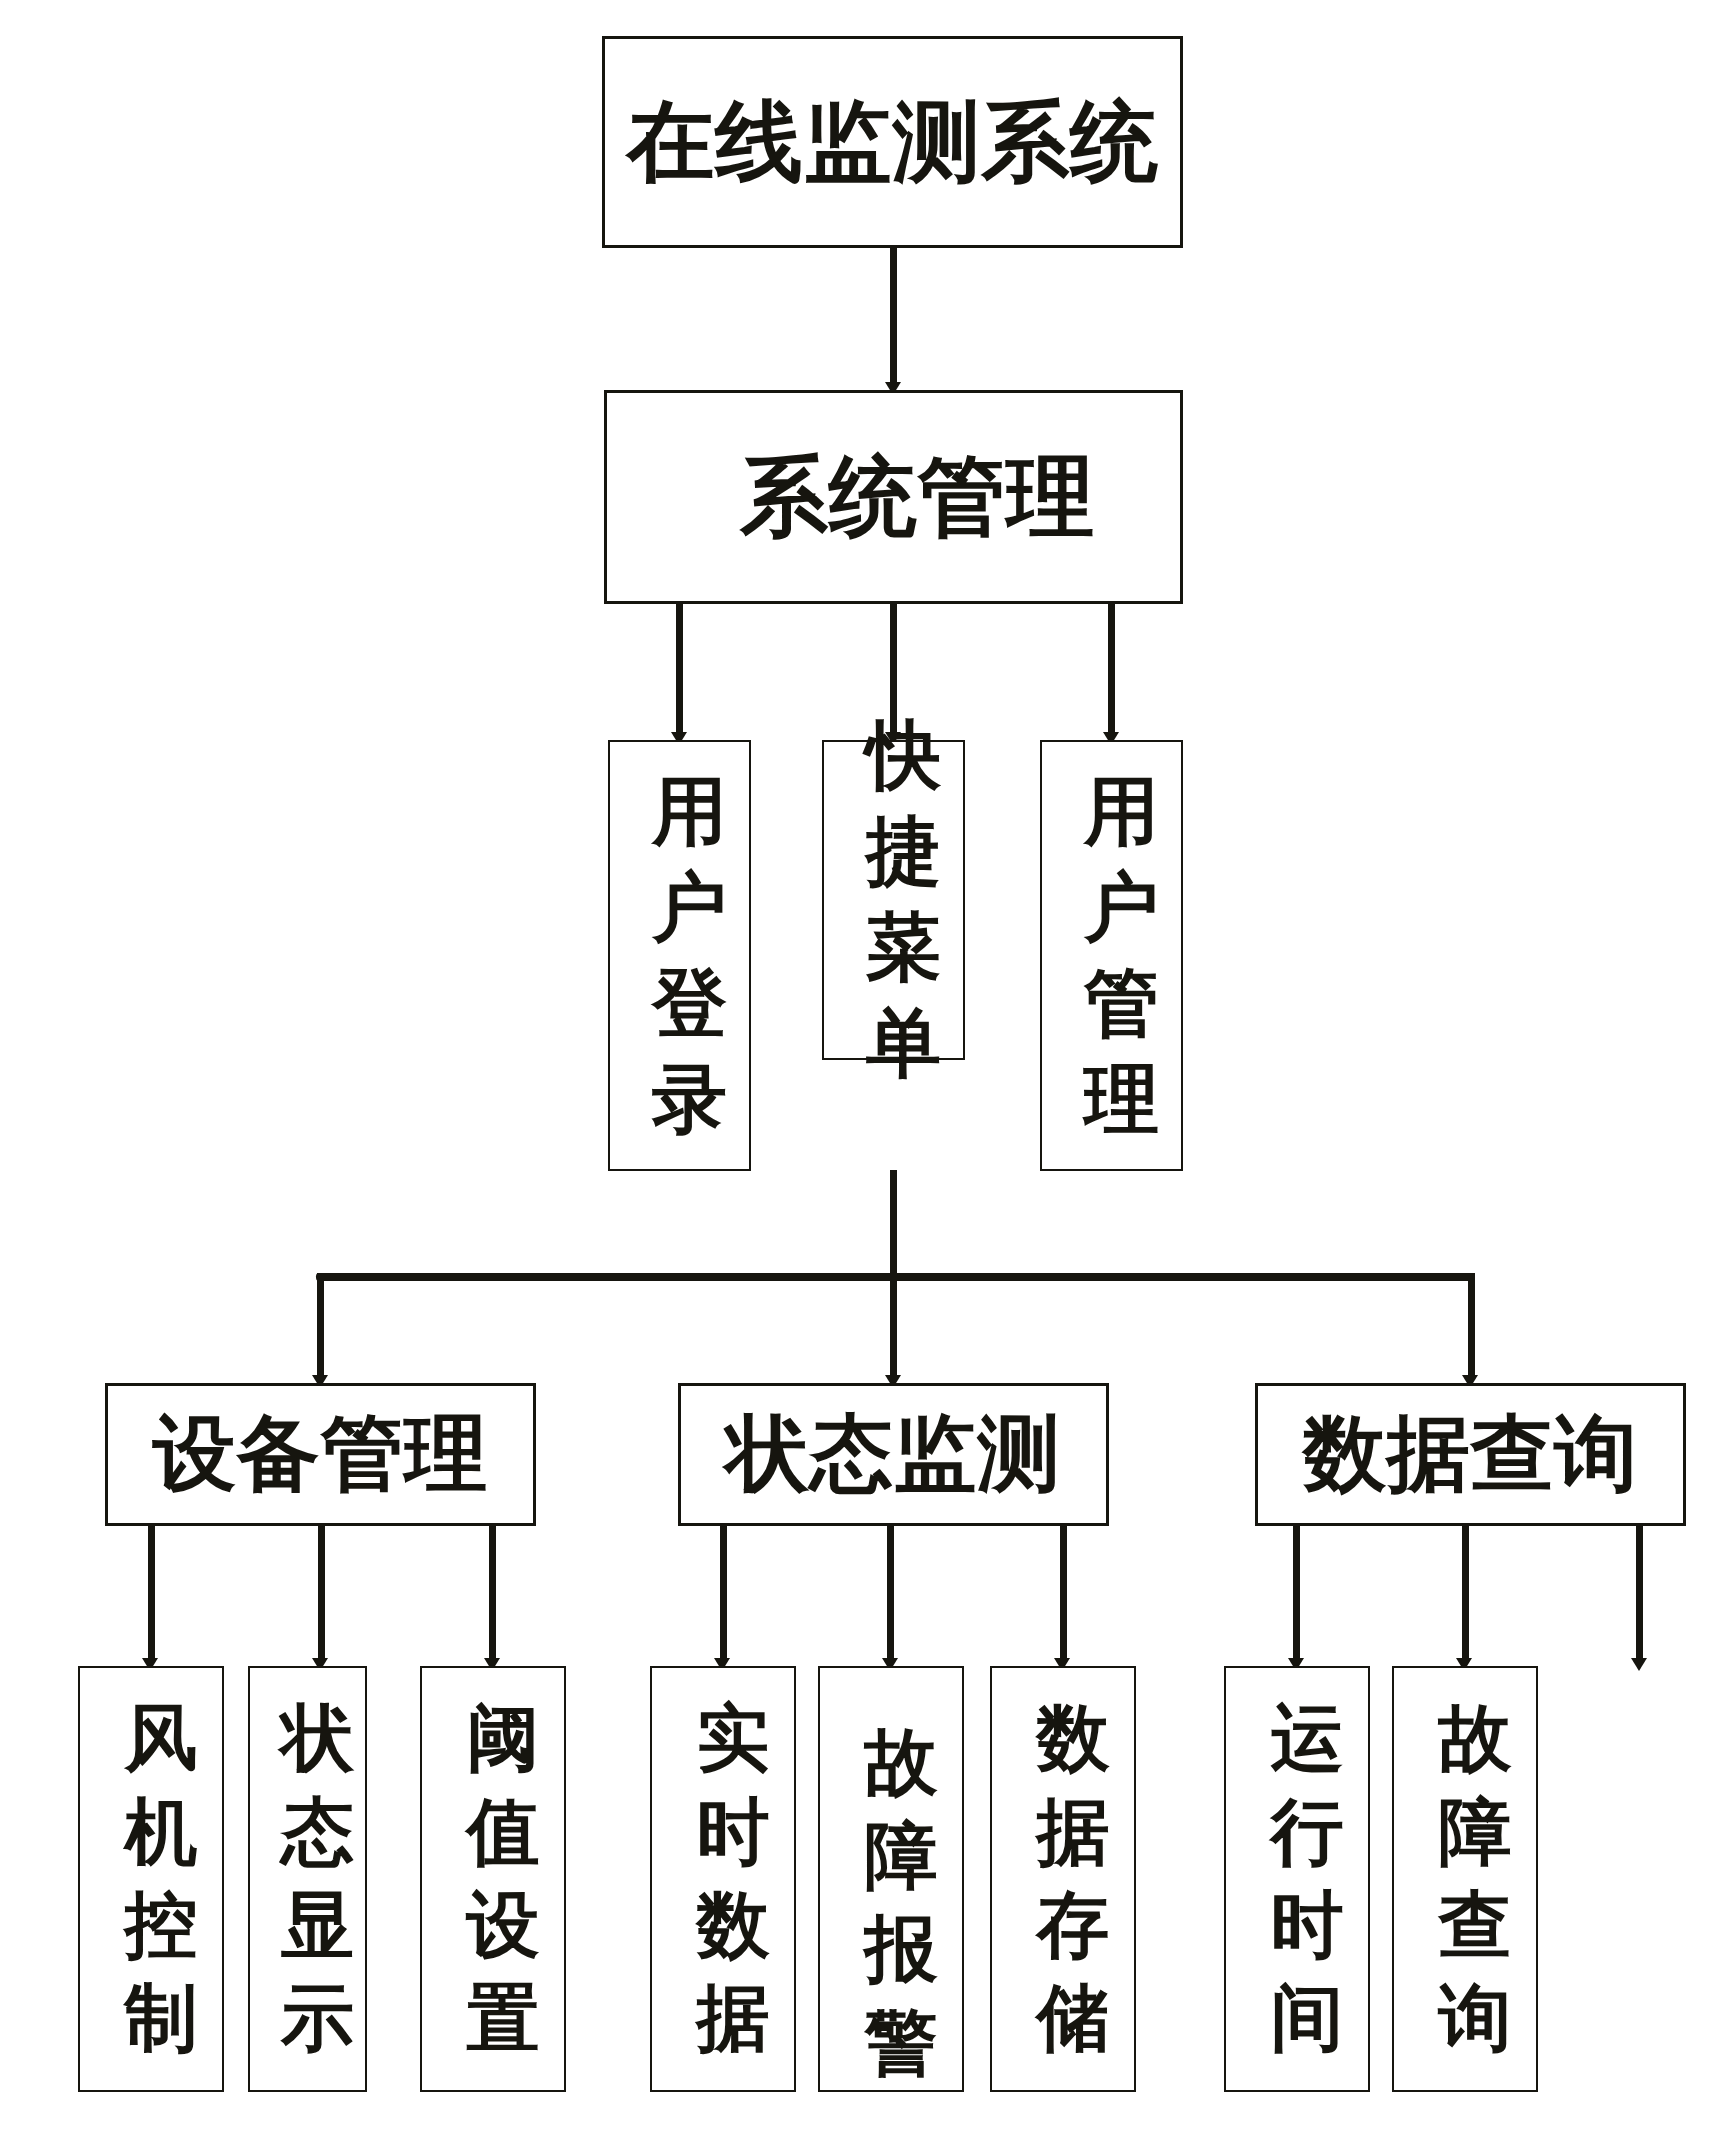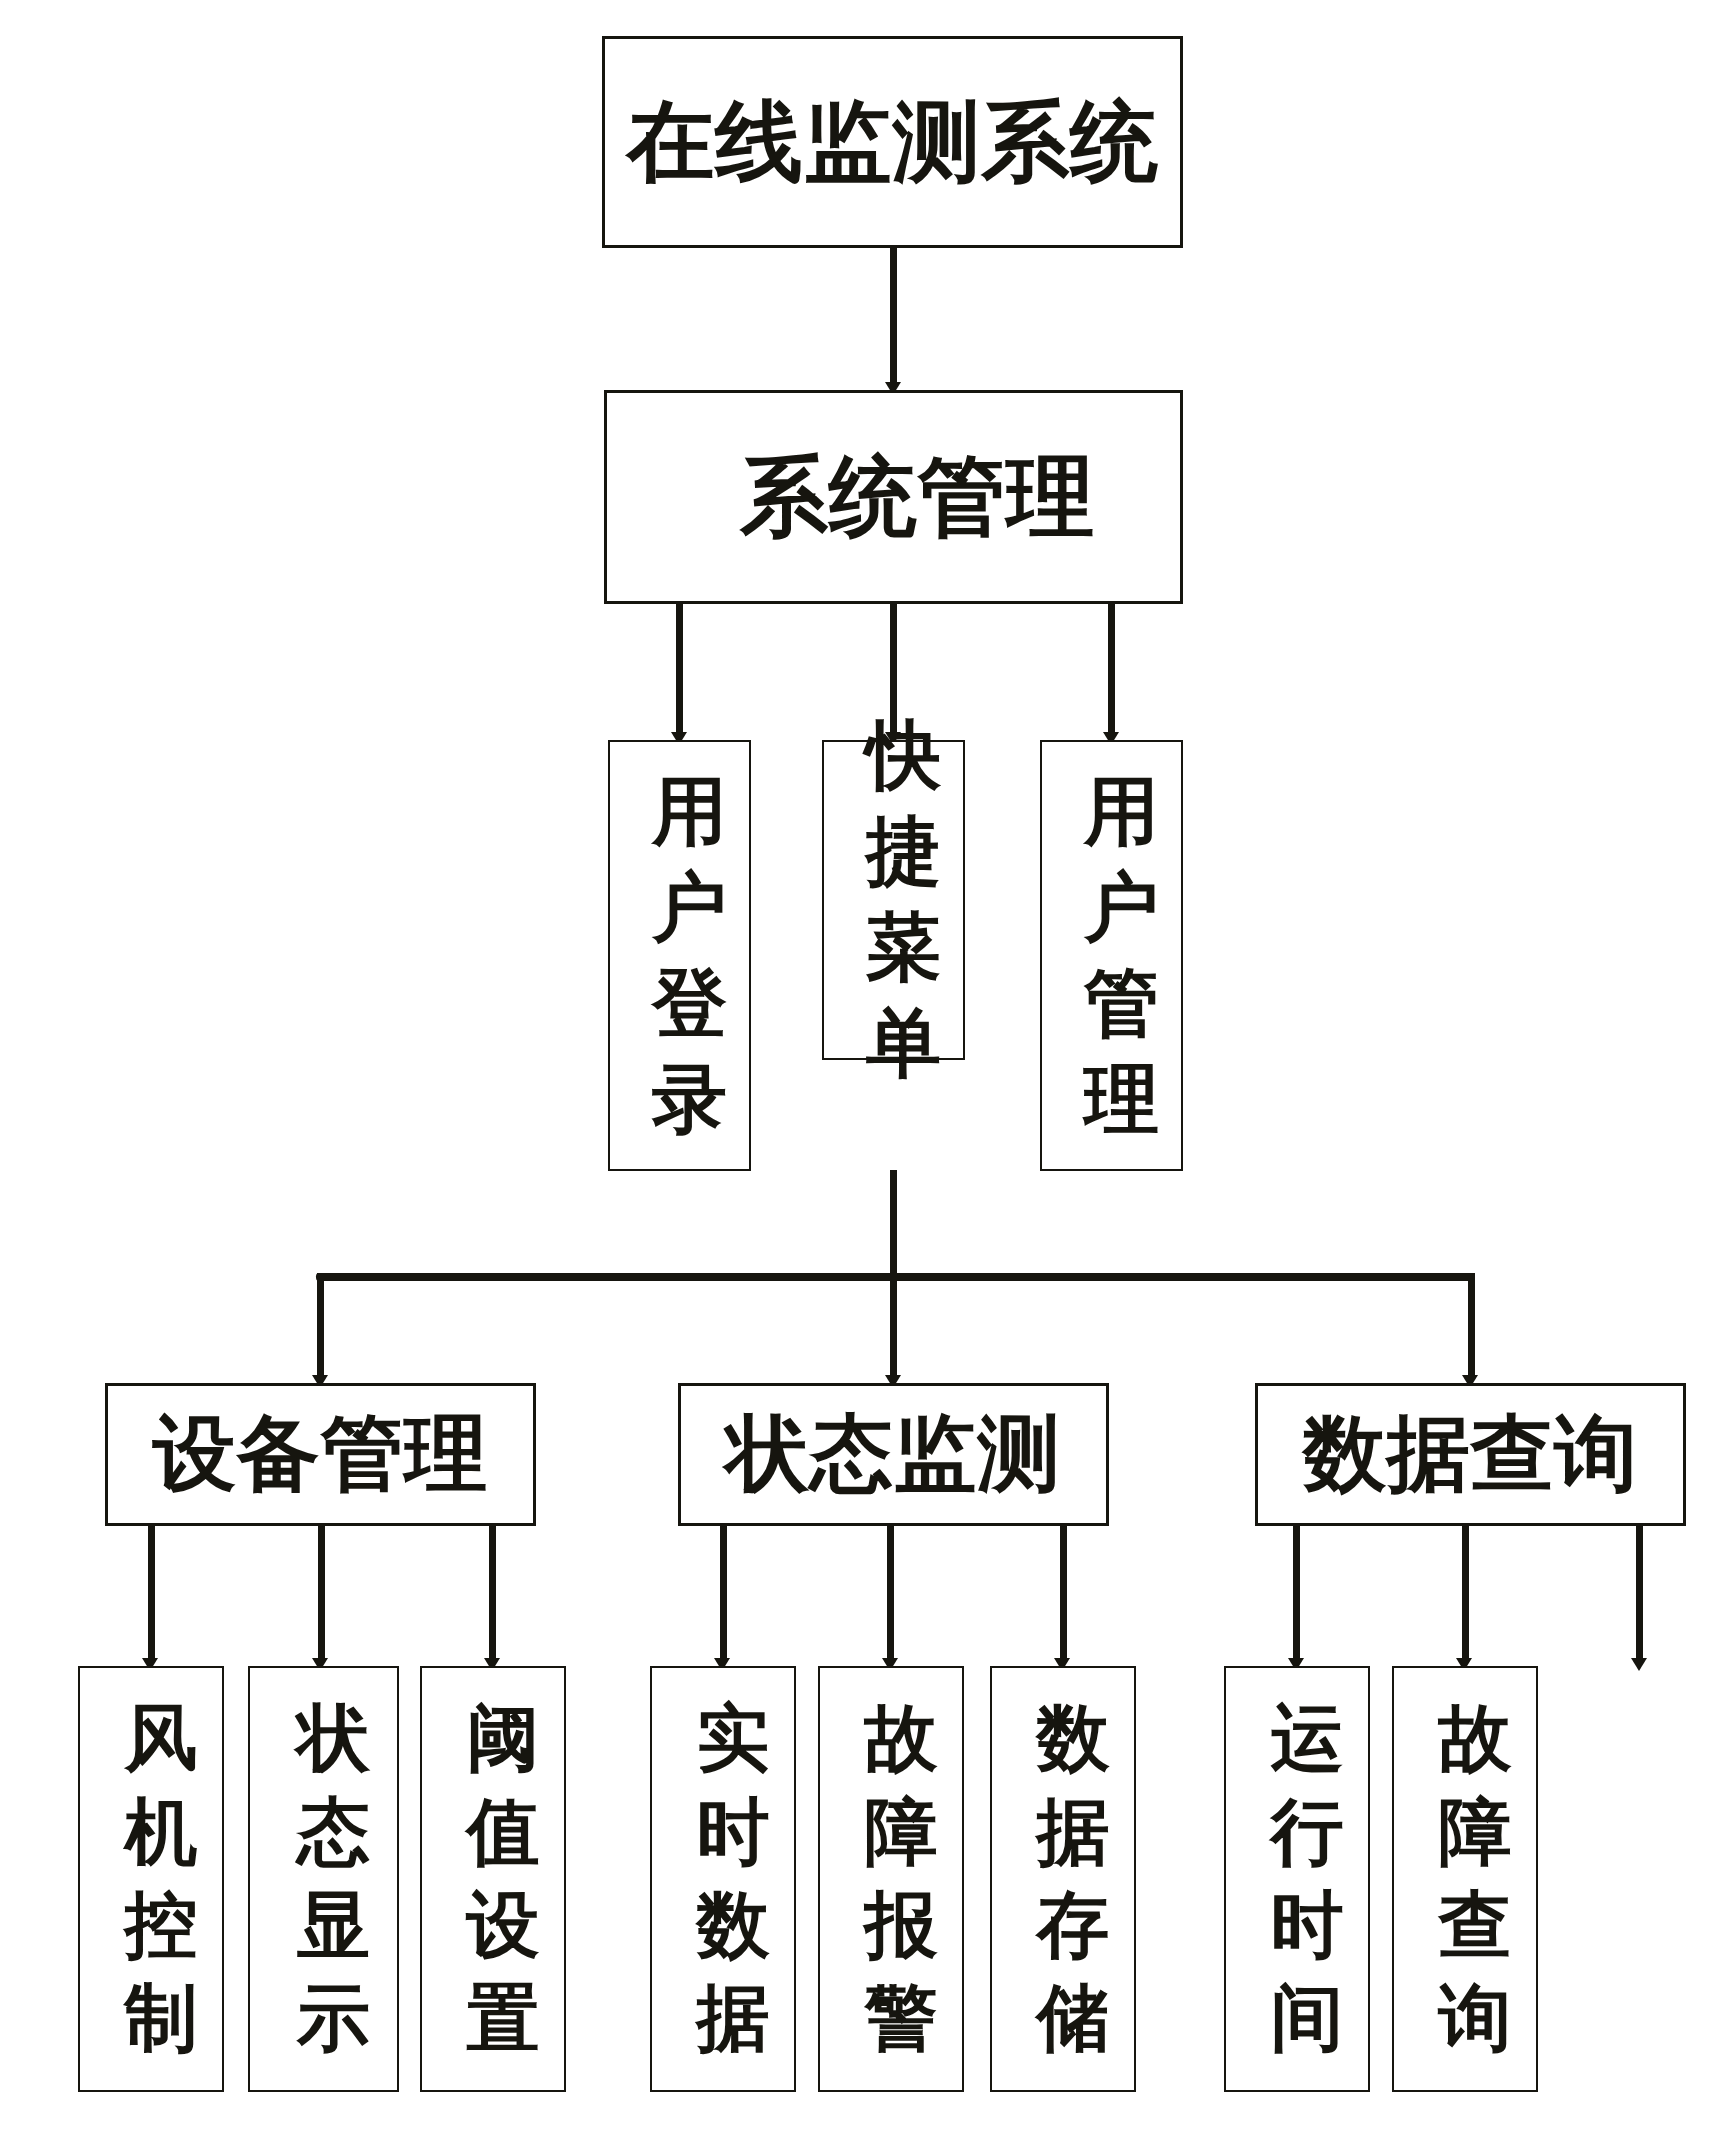--- a/index.html
+++ b/index.html
@@ -110,33 +110,33 @@
   <div class="vline" style="left:1462px;top:1526px;height:135px;"></div>
   <div class="arrow" style="left:1456px;top:1658px;"></div>
 
   <div class="vline" style="left:1636px;top:1526px;height:135px;"></div>
   <div class="arrow" style="left:1631px;top:1658px;"></div>
 
   <div class="box vbox" style="left:78px;top:1666px;width:146px;height:426px;">
     <div class="vlabel l5">风机控制</div>
   </div>
 
-  <div class="box vbox" style="left:248px;top:1666px;width:151px;height:426px;">
+  <div class="box vbox" style="left:248px;top:1666px;width:119px;height:426px;">
     <div class="vlabel l5">状态显示</div>
   </div>
 
   <div class="box vbox" style="left:420px;top:1666px;width:146px;height:426px;">
     <div class="vlabel l5">阈值设置</div>
   </div>
 
   <div class="box vbox" style="left:650px;top:1666px;width:146px;height:426px;">
     <div class="vlabel l5">实时数据</div>
   </div>
 
-  <div class="box vbox" style="left:818px;top:1666px;width:146px;height:426px;">
+  <div class="box vbox" style="left:818px;top:1666px;width:146px;height:426px;align-items:flex-end;">
     <div class="vlabel l5">故障报警</div>
   </div>
 
   <div class="box vbox" style="left:990px;top:1666px;width:146px;height:426px;">
     <div class="vlabel l5">数据存储</div>
   </div>
 
   <div class="box vbox" style="left:1224px;top:1666px;width:146px;height:426px;">
     <div class="vlabel l5">运行时间</div>
   </div>

